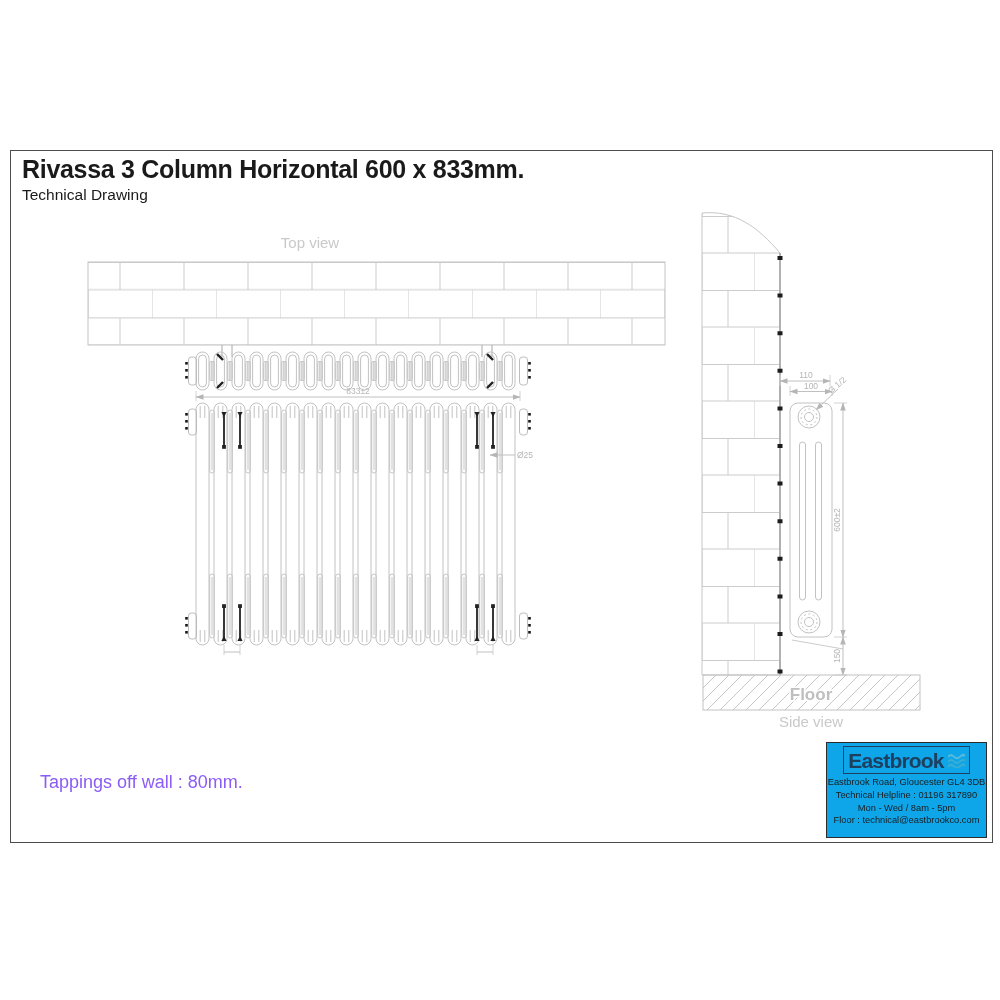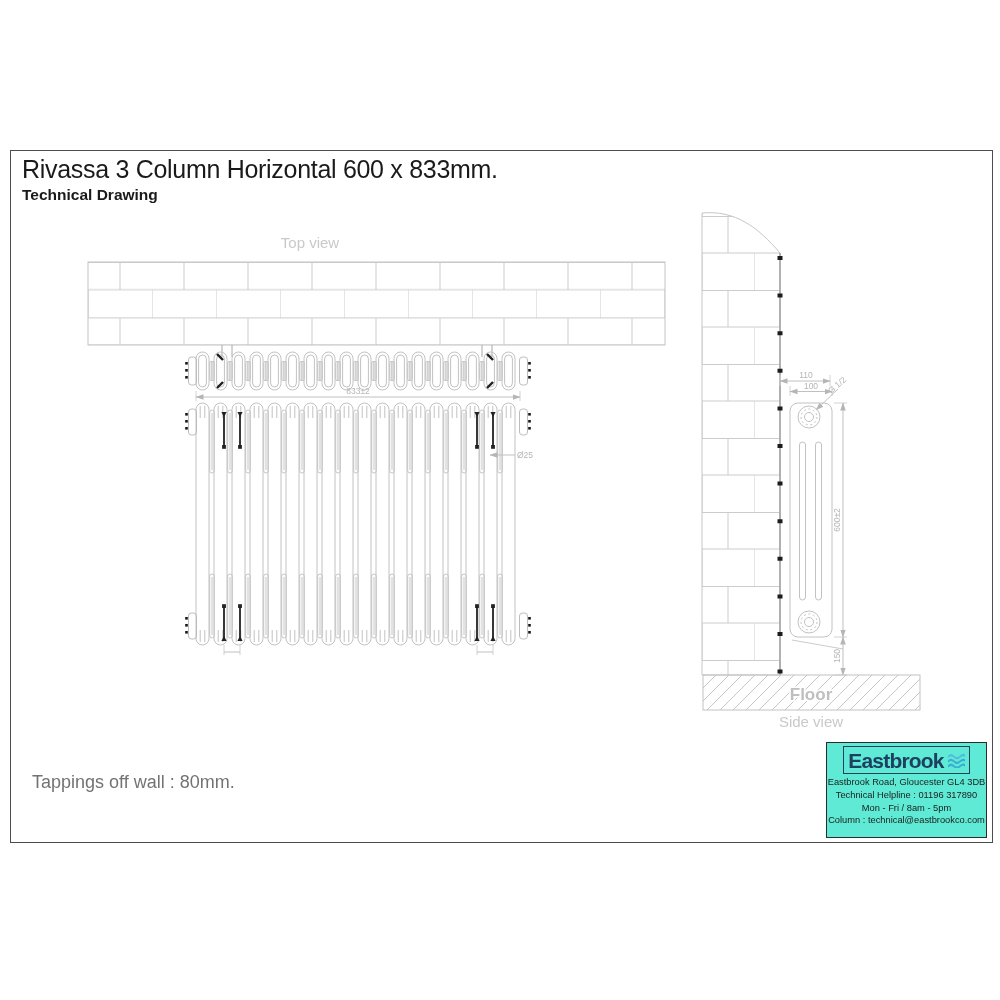--- a/index.html
+++ b/index.html
@@ -1,30 +1,30 @@
 <!DOCTYPE html>
 <html><head>
 <meta charset="utf-8">
 <style>
   html,body{margin:0;padding:0;}
   body{width:1000px;height:1000px;background:#ffffff;position:relative;
        font-family:"Liberation Sans", sans-serif;overflow:hidden;}
   .abs{position:absolute;}
   #border-box{left:10px;top:150px;width:981px;height:691px;border:1.5px solid #4d4d4d;}
-  #title{left:22px;top:155px;font-size:25px;font-weight:normal;color:#1a1a1a;letter-spacing:-0.3px;}
-  #subtitle{left:22px;top:186px;font-size:15.5px;font-weight:bold;color:#1a1a1a;}
-  #note{left:32px;top:772px;font-size:18px;color:#737373;}
+  #title{left:22px;top:155px;font-size:25px;font-weight:bold;color:#1a1a1a;letter-spacing:-0.3px;}
+  #subtitle{left:22px;top:186px;font-size:15.5px;font-weight:normal;color:#1a1a1a;}
+  #note{left:40px;top:772px;font-size:18px;color:#8b5cf6;}
   #drawing{left:0;top:0;width:1000px;height:1000px;}
   svg text{font-family:"Liberation Sans", sans-serif;}
   .dimtxt{font-size:8.5px;fill:#b5b5b5;}
   .viewtxt{font-size:15px;fill:#c9c9c9;}
   .floortxt{font-size:17px;font-weight:bold;fill:#bfbfbf;paint-order:stroke;stroke:#ffffff;stroke-width:3px;}
   
   #brand-box{left:826px;top:742px;width:159px;height:94px;border:1.5px solid #2b2b2b;
-             background:#5eead4;display:flex;flex-direction:column;align-items:center;}
+             background:#0ea5e9;display:flex;flex-direction:column;align-items:center;}
   #logo-box{border:1.5px solid #1d3f60;margin:3px auto 2px;padding:0 4px;display:flex;
             align-items:center;gap:4px;height:26px;}
   #logo-text{font-size:21px;font-weight:bold;color:#1d3f60;letter-spacing:-0.8px;line-height:1;}
   .brand-line{font-size:9.3px;color:#1c1c1c;line-height:12.8px;text-align:right;white-space:nowrap;}
 </style>
 </head>
 <body>
 
 <div class="abs" id="border-box"></div>
 <div class="abs" id="title">Rivassa 3 Column Horizontal 600 x 833mm.</div>
@@ -279,15 +279,15 @@
   <div id="logo-box">
     <span id="logo-text">Eastbrook</span>
     <svg width="17" height="15" viewBox="0 0 17 15">
       <path d="M0,2.5 C2,0.5 4,0.5 6,2.5 C8,4.5 10,4.5 12,2.5 C14,0.5 16,0.5 17,1.5 V3.8 C16,2.8 14,2.8 12,4.8 C10,6.8 8,6.8 6,4.8 C4,2.8 2,2.8 0,4.8 Z" fill="#55bbdd"></path>
       <path d="M0,7.3 C2,5.3 4,5.3 6,7.3 C8,9.3 10,9.3 12,7.3 C14,5.3 16,5.3 17,6.3 V8.6 C16,7.6 14,7.6 12,9.6 C10,11.6 8,11.6 6,9.6 C4,7.6 2,7.6 0,9.6 Z" fill="#3badd2"></path>
       <path d="M0,12.1 C2,10.1 4,10.1 6,12.1 C8,14.1 10,14.1 12,12.1 C14,10.1 16,10.1 17,11.1 V13.4 C16,12.4 14,12.4 12,14.4 C10,16.4 8,16.4 6,14.4 C4,12.4 2,12.4 0,14.4 Z" fill="#3badd2"></path>
     </svg>
   </div>
   <div class="brand-line">Eastbrook Road, Gloucester GL4 3DB</div>
   <div class="brand-line">Technical Helpline : 01196 317890</div>
-  <div class="brand-line">Mon - Fri / 8am - 5pm</div>
-  <div class="brand-line">Column : technical@eastbrookco.com</div>
+  <div class="brand-line">Mon - Wed / 8am - 5pm</div>
+  <div class="brand-line">Floor : technical@eastbrookco.com</div>
 </div>
 
 </body></html>

